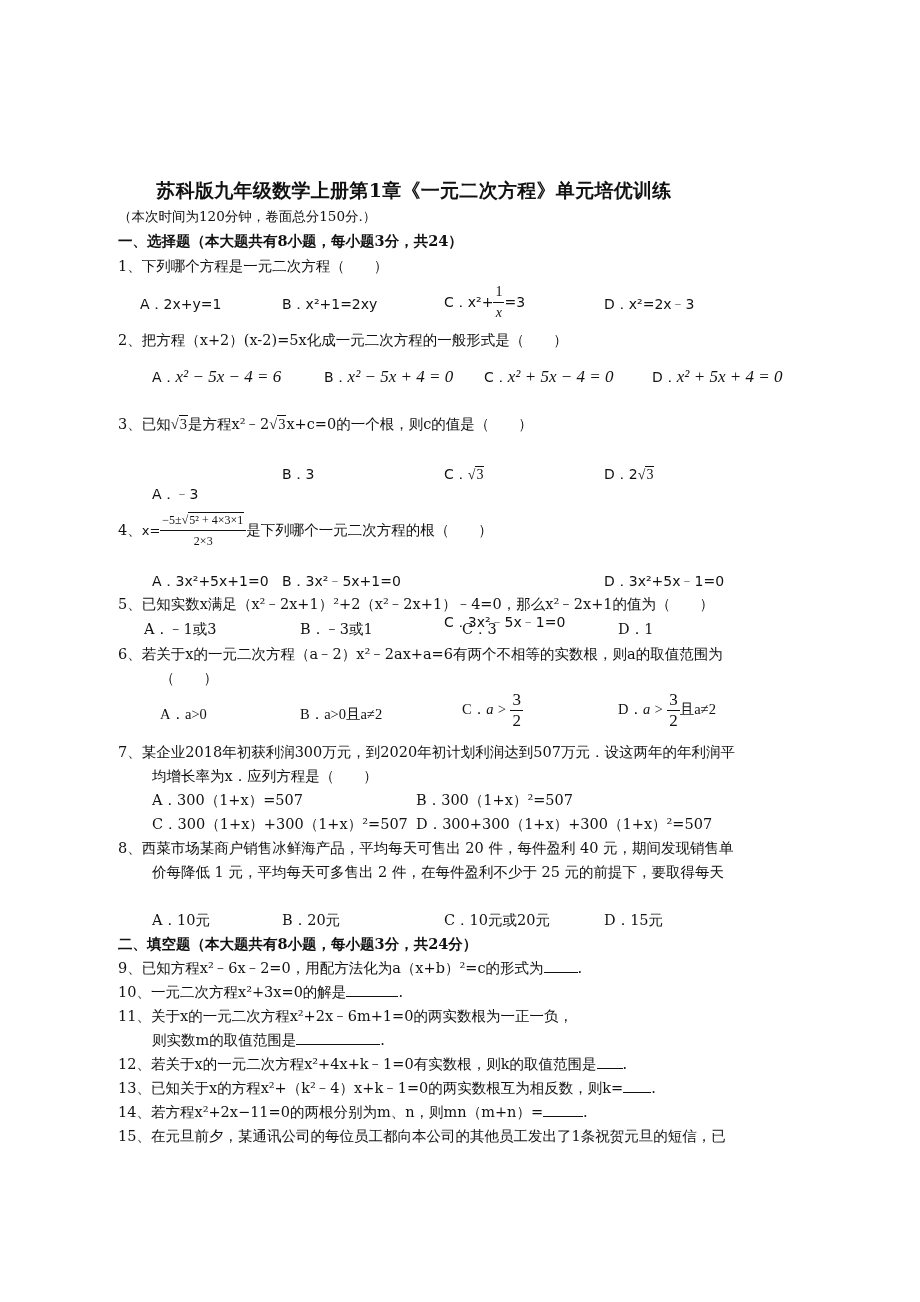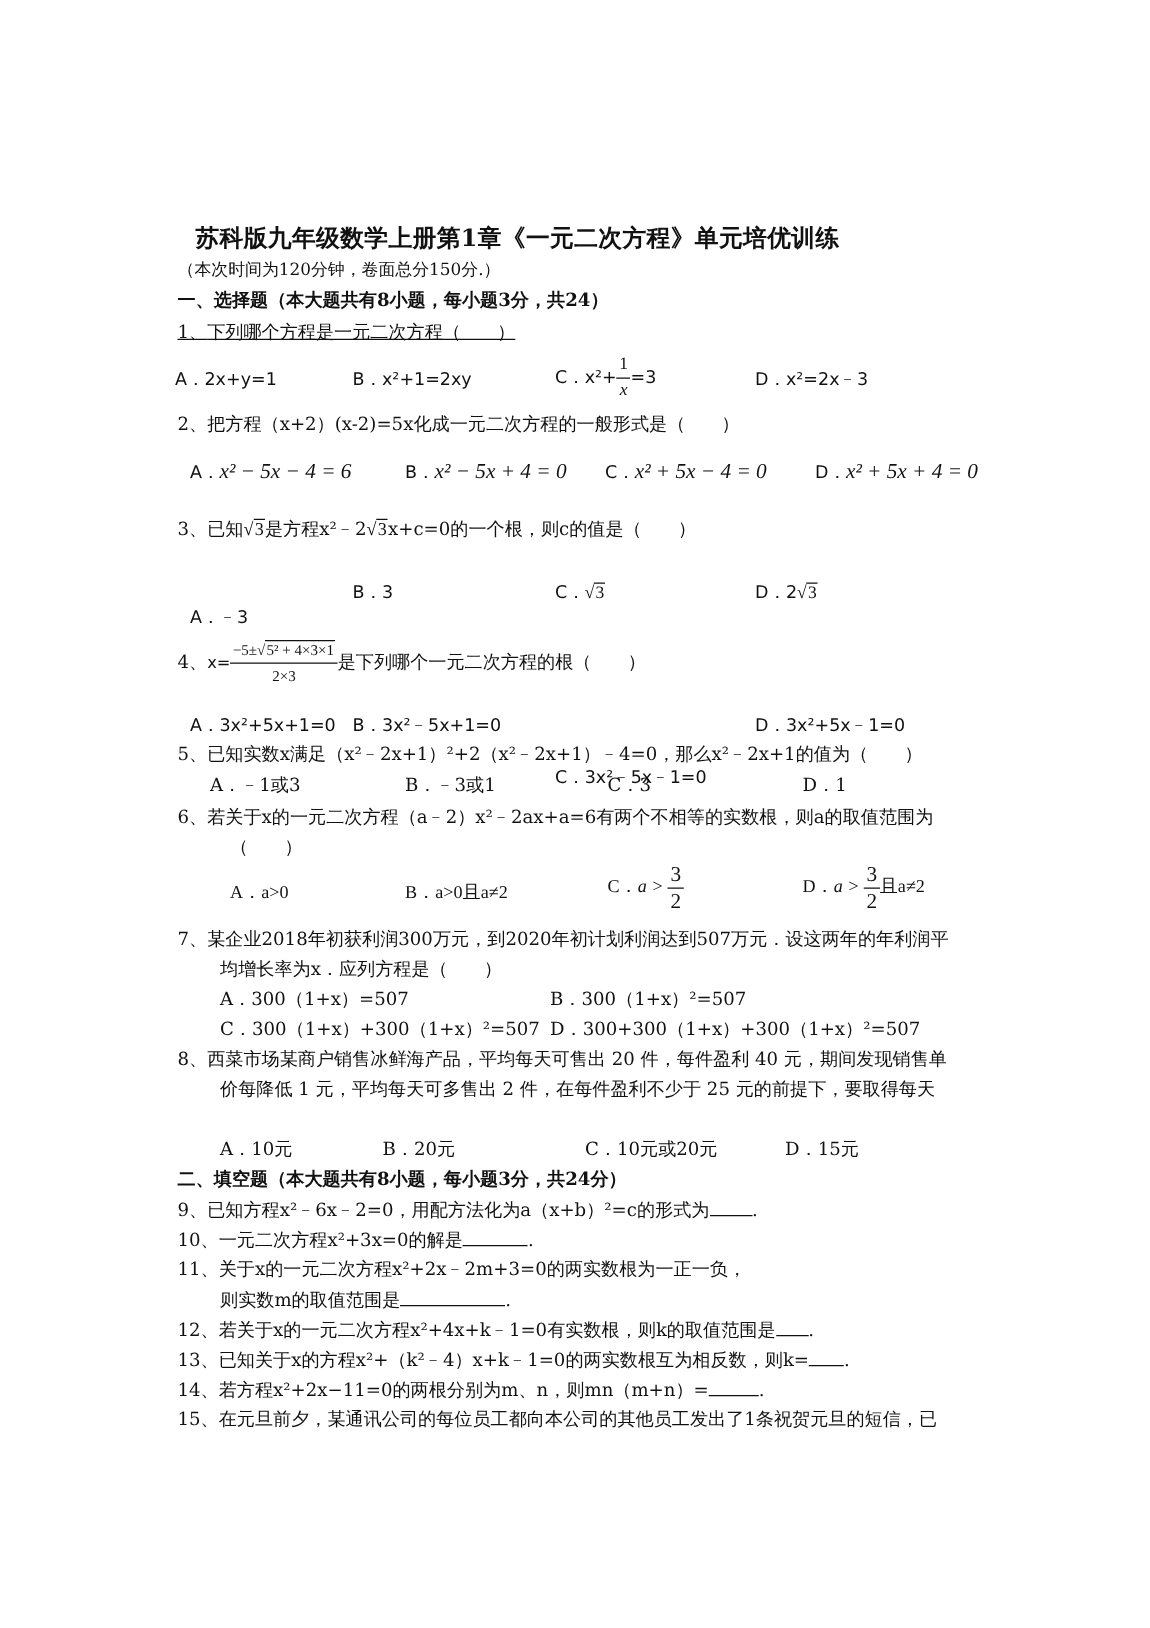--- a/index.html
+++ b/index.html
@@ -1,19 +1,19 @@
 <!DOCTYPE html>
 <html><head>
 <meta charset="utf-8">
 <style>
   html, body { margin: 0; padding: 0; background: #ffffff; }
   body { width: 920px; height: 1302px; position: relative; overflow: hidden;
          font-family: "DejaVu Serif", "Liberation Serif", serif; color: #111; }
   .page { position: absolute; left: 0; top: 0; width: 920px; height: 1302px; }
-  .line { position: absolute; white-space: nowrap; font-size: 14.5px; line-height: 20px; margin-left: 24px; }
+  .line { position: absolute; white-space: nowrap; font-size: 14.5px; line-height: 20px; }
   .title { position: absolute; top: 178px; left: 0; width: 828px; text-align: center;
            font-size: 19px; font-weight: bold; letter-spacing: 0.3px; }
   .bold { font-weight: bold; }
   .opt { position: absolute; white-space: nowrap; font-size: 14px; line-height: 20px;
          font-family: "DejaVu Sans", "Liberation Sans", sans-serif; }
   .serif { font-family: "Liberation Serif", "DejaVu Serif", serif; }
   .math { font-family: "Liberation Serif", "DejaVu Serif", serif; font-size: 17px; }
   i.v { font-style: italic; }
   .frac { display: inline-block; vertical-align: middle; text-align: center; font-family: "Liberation Serif", serif; }
   .frac .num { display: block; border-bottom: 1px solid #111; padding: 0 2px; line-height: 20px; }
@@ -25,21 +25,21 @@
 </head>
 <body>
 
 <div class="page">
 
   <div class="title">苏科版九年级数学上册第1章《一元二次方程》单元培优训练</div>
   <div class="line" style="left:118px;top:206px;font-size:13.5px;">（本次时间为120分钟，卷面总分150分.）</div>
 
   <div class="line bold" style="left:118px;top:231px;">一、选择题（本大题共有8小题，每小题3分，共24）</div>
 
-  <div class="line" style="left:118px;top:256px;text-decoration:underline;">
+  <div class="line" style="left:118px;top:256px;">
     <span>1、</span><span>下列哪个方程是一元二次方程（　　）</span>
   </div>
   <div class="opt" style="left:140px;top:294px;">A．2x+y=1</div>
   <div class="opt" style="left:282px;top:294px;">B．x²+1=2xy</div>
   <div class="opt" style="left:444px;top:282px;">
     <span>C．</span><span>x²+</span><span class="frac"><span class="num">1</span><span class="den" style="font-style:italic;">x</span></span><span>=3</span>
   </div>
   <div class="opt" style="left:604px;top:294px;">D．x²=2x﹣3</div>
 
   <div class="line" style="left:118px;top:330px;">
@@ -103,21 +103,21 @@
 
   <div class="line bold" style="left:118px;top:934px;">二、填空题（本大题共有8小题，每小题3分，共24分）</div>
 
   <div class="line" style="left:118px;top:958px;">
     <span>9、</span><span>已知方程x²﹣6x﹣2=0，用配方法化为a（x+b）²=c的形式为</span><span class="blank" style="width:34px;"></span><span>.</span>
   </div>
   <div class="line" style="left:118px;top:982px;">
     <span>10、</span><span>一元二次方程x²+3x=0的解是</span><span class="blank" style="width:52px;"></span><span>.</span>
   </div>
   <div class="line" style="left:118px;top:1006px;">
-    <span>11、</span><span>关于x的一元二次方程x²+2x﹣2m+3=0的两实数根为一正一负，</span>
+    <span>11、</span><span>关于x的一元二次方程x²+2x﹣6m+1=0的两实数根为一正一负，</span>
   </div>
   <div class="line" style="left:152px;top:1030px;">
     <span>则实数m的取值范围是</span><span class="blank" style="width:84px;"></span><span>.</span>
   </div>
   <div class="line" style="left:118px;top:1054px;">
     <span>12、</span><span>若关于x的一元二次方程x²+4x+k﹣1=0有实数根，则k的取值范围是</span><span class="blank" style="width:26px;"></span><span>.</span>
   </div>
   <div class="line" style="left:118px;top:1078px;">
     <span>13、</span><span>已知关于x的方程x²+（k²﹣4）x+k﹣1=0的两实数根互为相反数，则k=</span><span class="blank" style="width:28px;"></span><span>.</span>
   </div>

